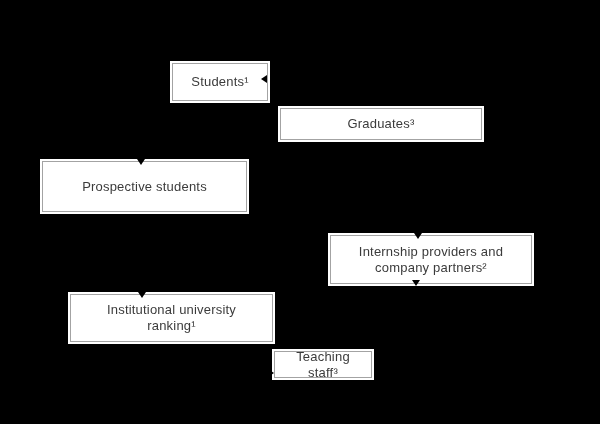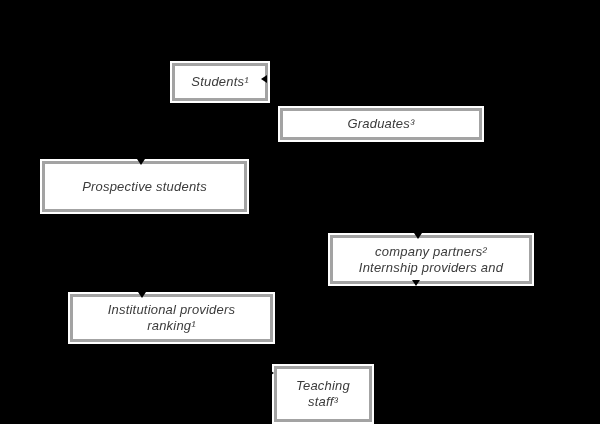--- a/index.html
+++ b/index.html
@@ -8,33 +8,32 @@
     position: relative;
     width: 600px;
     height: 424px;
     background: #000000;
     overflow: hidden;
     font-family: "Liberation Sans", sans-serif;
   }
   .node {
     position: absolute;
     background: #ffffff;
-    border: 3px solid #a3a3a3;
+    border: 1px solid #a3a3a3;
     box-shadow: 0 0 0 2px #ffffff;
     box-sizing: border-box;
     display: flex;
     flex-direction: column;
     align-items: center;
     justify-content: center;
     text-align: center;
     color: #3b3b3b;
     font-size: 13px;
     line-height: 16px;
     letter-spacing: 0.2px;
-    font-style: italic;
   }
   .node .line { white-space: nowrap; }
   .arrowhead {
     position: absolute;
     width: 0;
     height: 0;
     z-index: 3;
   }
   .arrow-down {
     border-left: 4px solid transparent;
@@ -63,30 +62,30 @@
 
   <div class="node" style="left:280px; top:108px; width:202px; height:32px;">
     <div class="line">Graduates³</div>
   </div>
 
   <div class="node" style="left:42px; top:161px; width:205px; height:51px;text-align:right;">
     <div class="line">Prospective students</div>
   </div>
 
   <div class="node" style="left:330px; top:235px; width:202px; height:49px;">
+    <div class="line">Internship providers and</div>
     <div class="line">company partners²</div>
-    <div class="line">Internship providers and</div>
   </div>
 
   <div class="node" style="left:70px; top:294px; width:203px; height:48px;">
-    <div class="line">Institutional providers</div>
+    <div class="line">Institutional university</div>
     <div class="line">ranking¹</div>
   </div>
 
-  <div class="node" style="left:274px; top:366px; width:98px; height:56px;">
+  <div class="node" style="left:274px; top:351px; width:98px; height:27px;">
     <div class="line">Teaching</div>
     <div class="line">staff³</div>
   </div>
 
   <div class="arrowhead arrow-left" style="left:261px; top:75px;"></div>
   <div class="arrowhead arrow-down" style="left:393px; top:142px;"></div>
   <div class="arrowhead arrow-down" style="left:137px; top:159px;"></div>
   <div class="arrowhead arrow-down" style="left:414px; top:233px;"></div>
   <div class="arrowhead arrow-down" style="left:412px; top:280px;"></div>
   <div class="arrowhead arrow-down" style="left:138px; top:292px;"></div>

